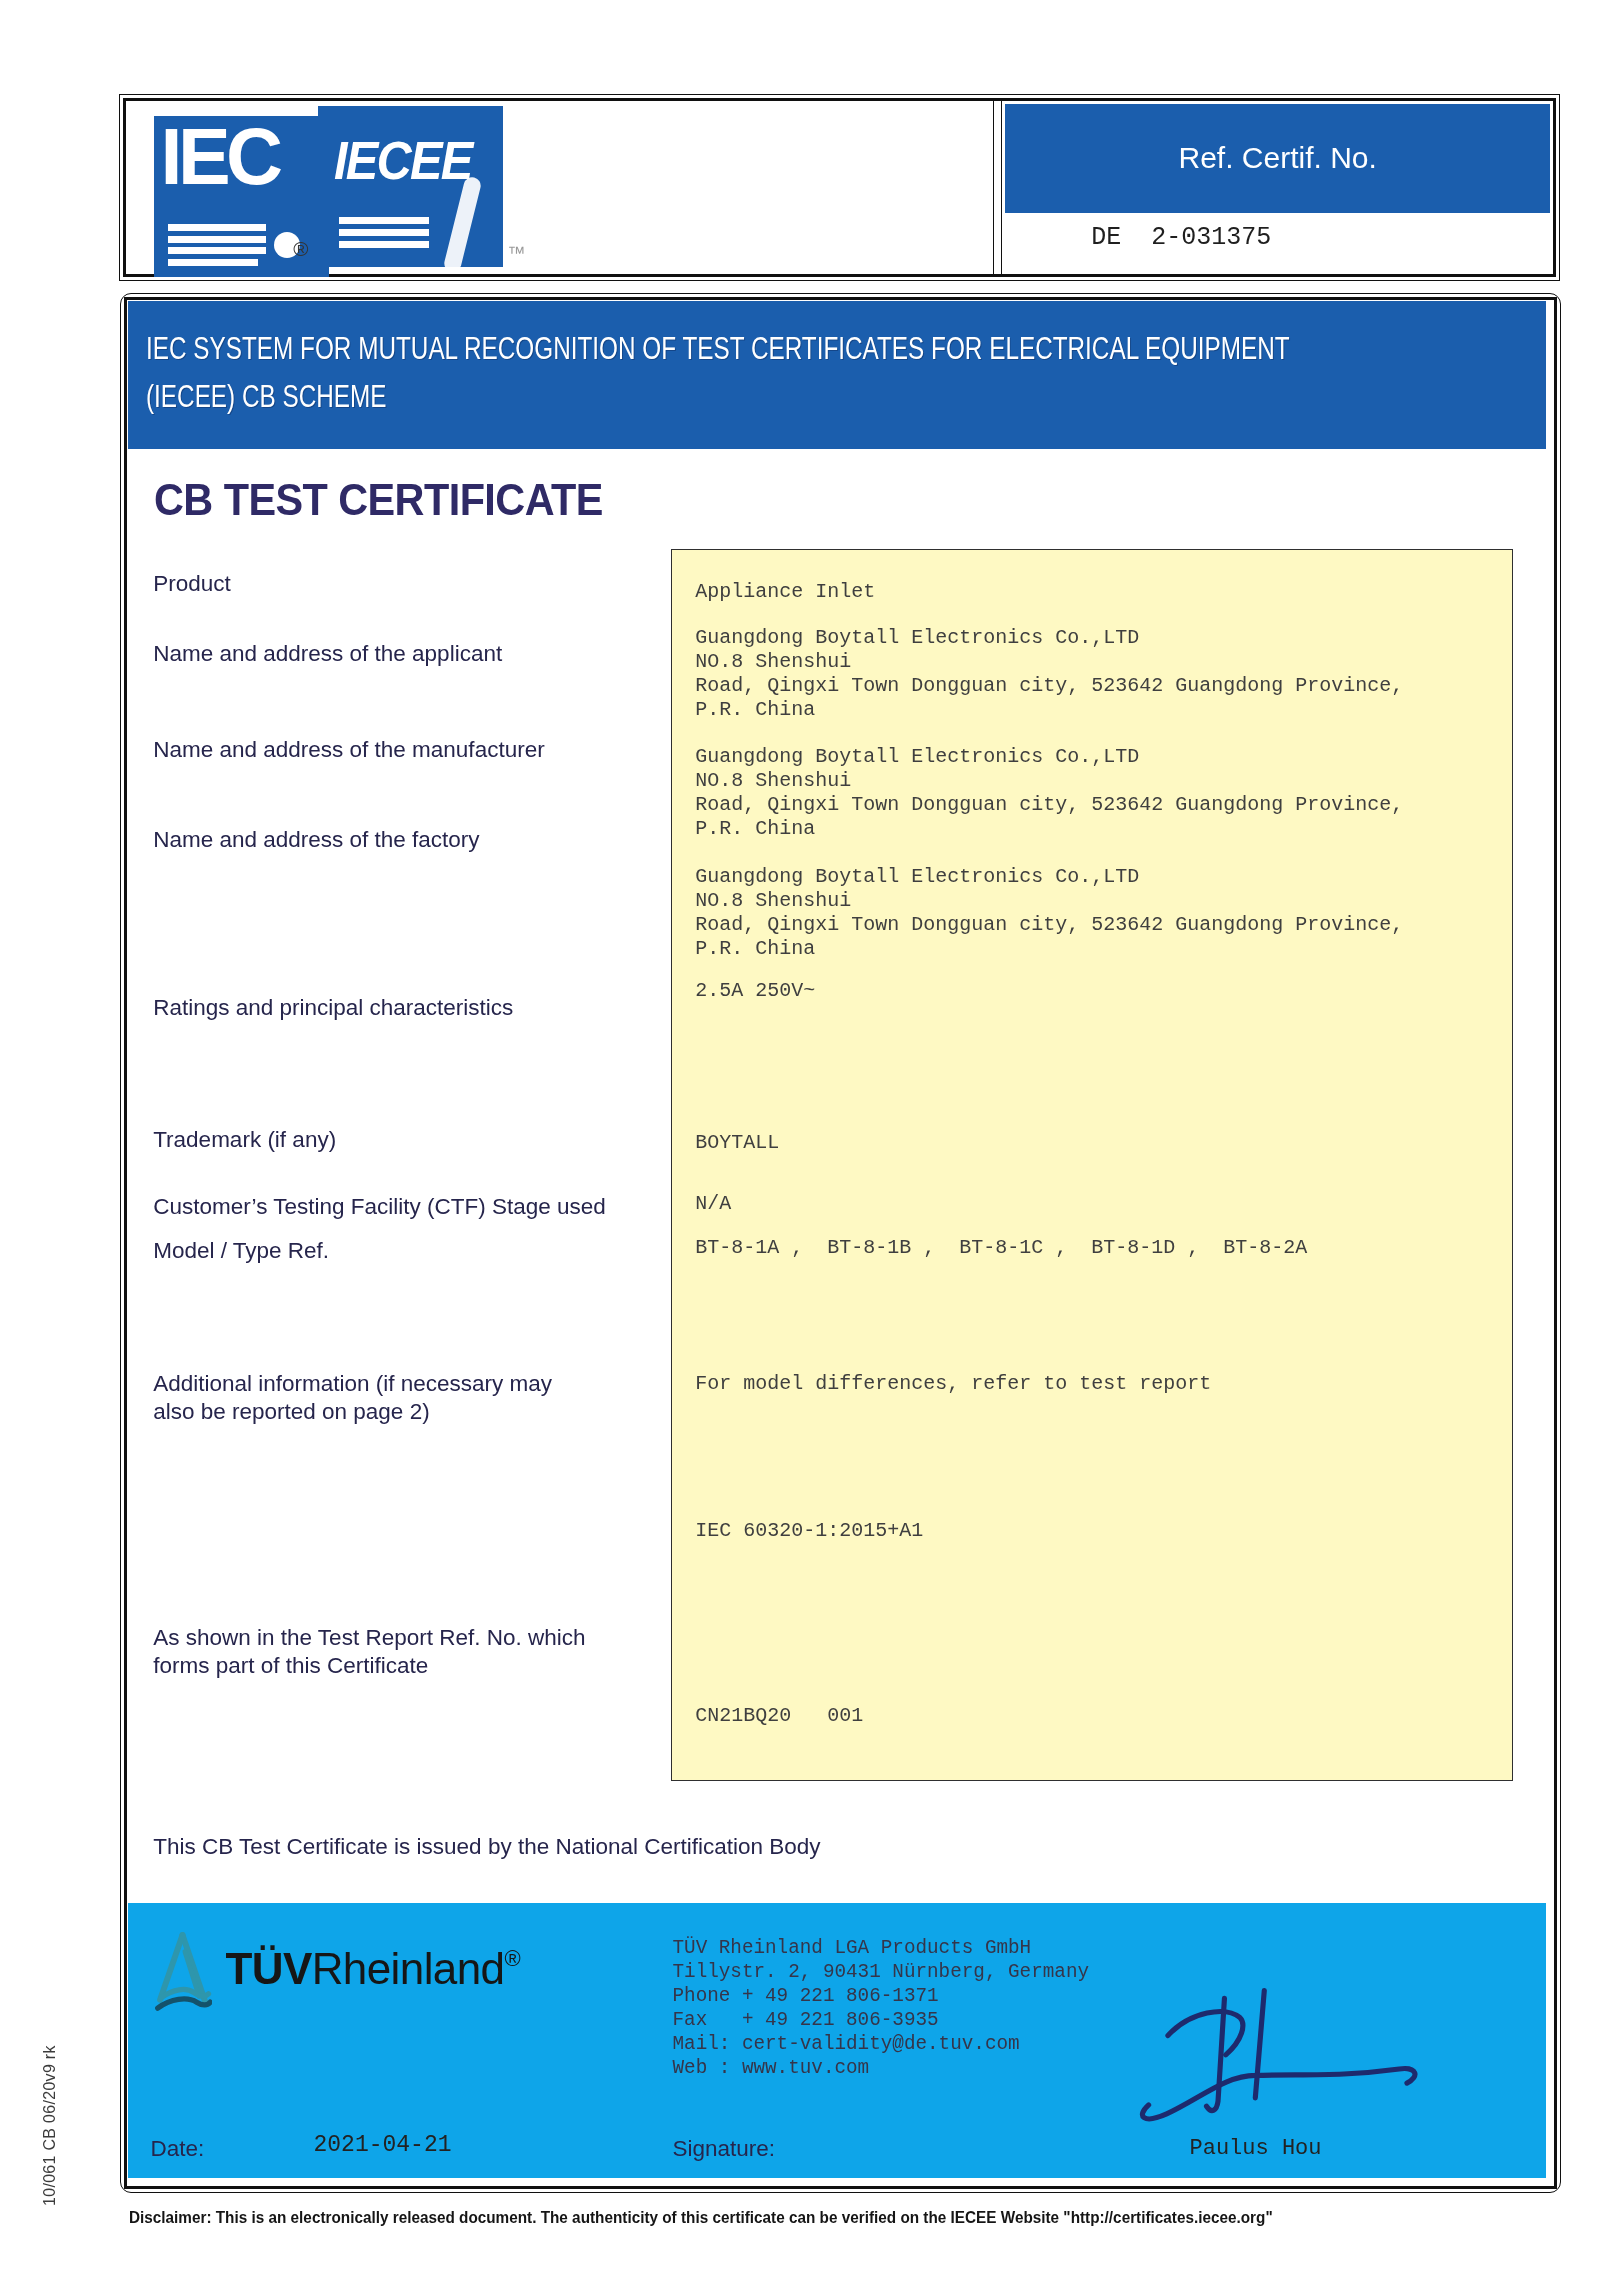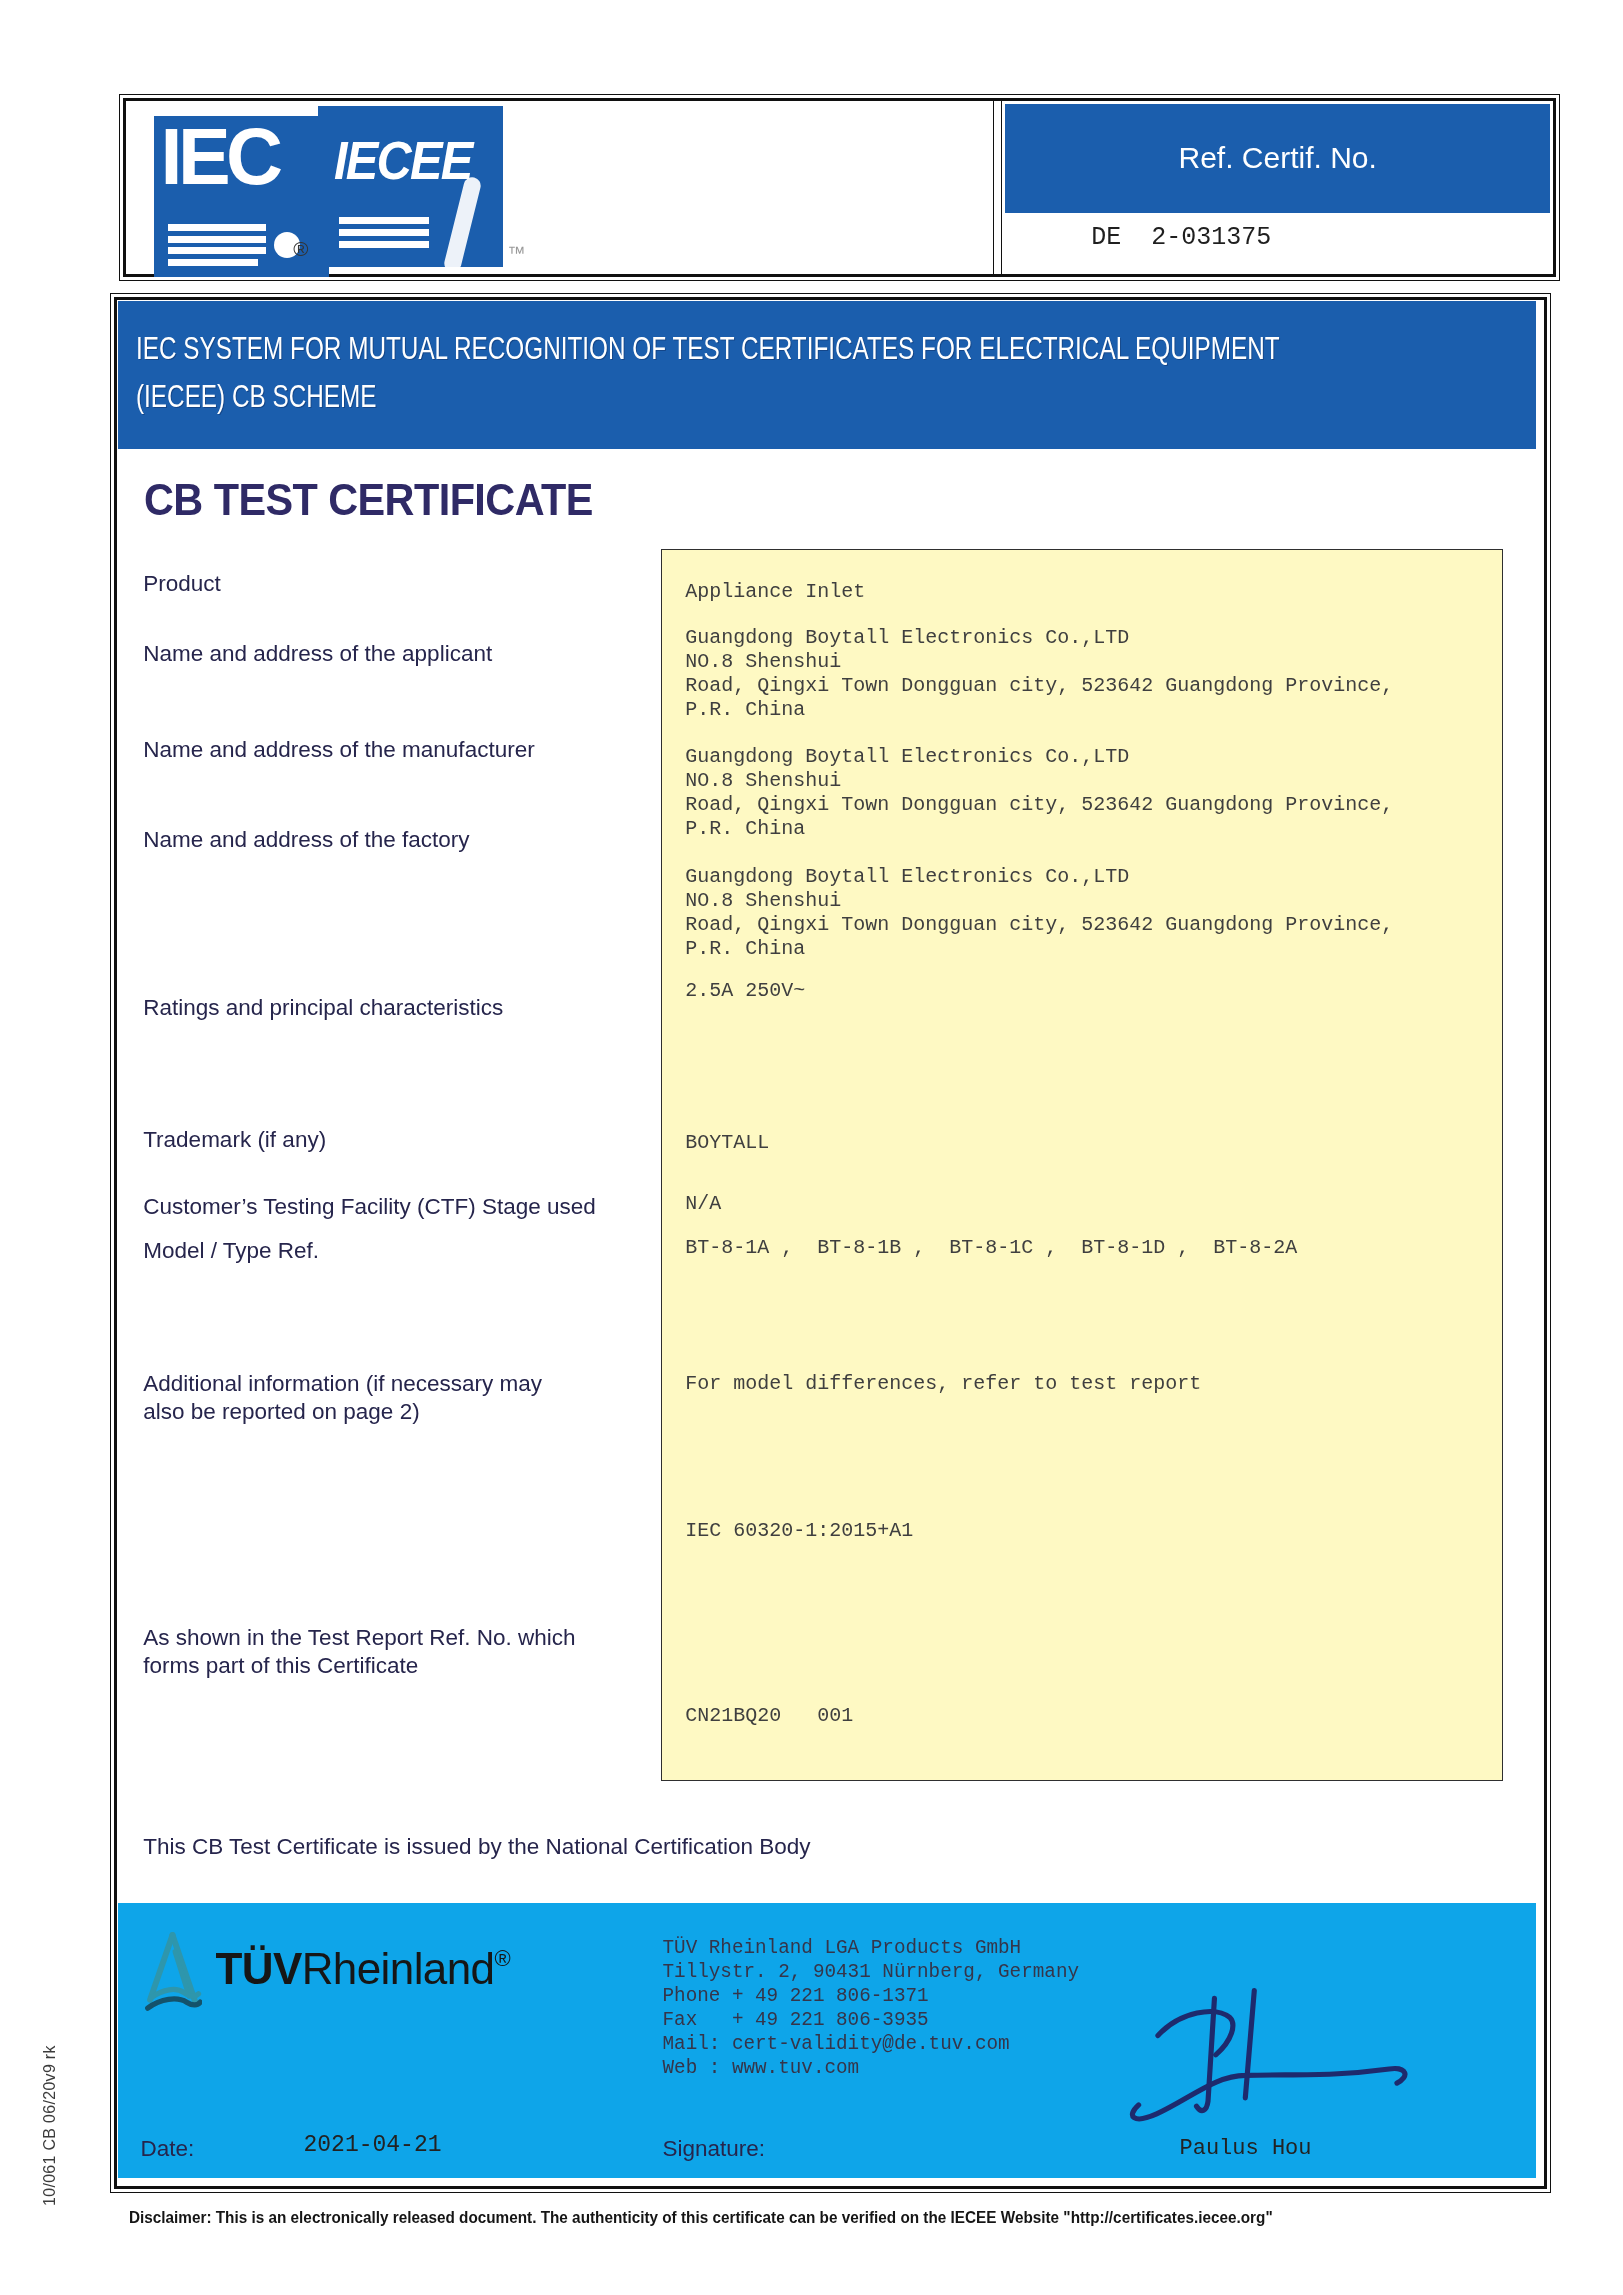--- a/index.html
+++ b/index.html
@@ -75,21 +75,21 @@
     <div class="tm-mark" style="left:381px;top:142px;">™</div>
 
     <div class="ref-divider"></div>
     <div class="ref-band">
       <span class="ref-band-label">Ref. Certif. No.</span>
     </div>
     <div class="ref-value">DE  2-031375</div>
   </div>
 </div>
 
-<div class="frame" style="left:110px;top:293px;width:1439px;height:1898px;">
+<div class="frame" style="left:120px;top:293px;width:1439px;height:1898px;border-radius:11px;">
   <div class="frame-inner">
 
     <div class="scheme-band">
       <div class="scheme-text"><span>IEC SYSTEM FOR MUTUAL RECOGNITION OF TEST CERTIFICATES FOR ELECTRICAL EQUIPMENT</span><br><span>(IECEE) CB SCHEME</span></div>
     </div>
 
     <div class="page-title">CB TEST CERTIFICATE</div>
 
     <div class="gray-box">
       <div class="val" style="top:30px;">Appliance Inlet</div>

